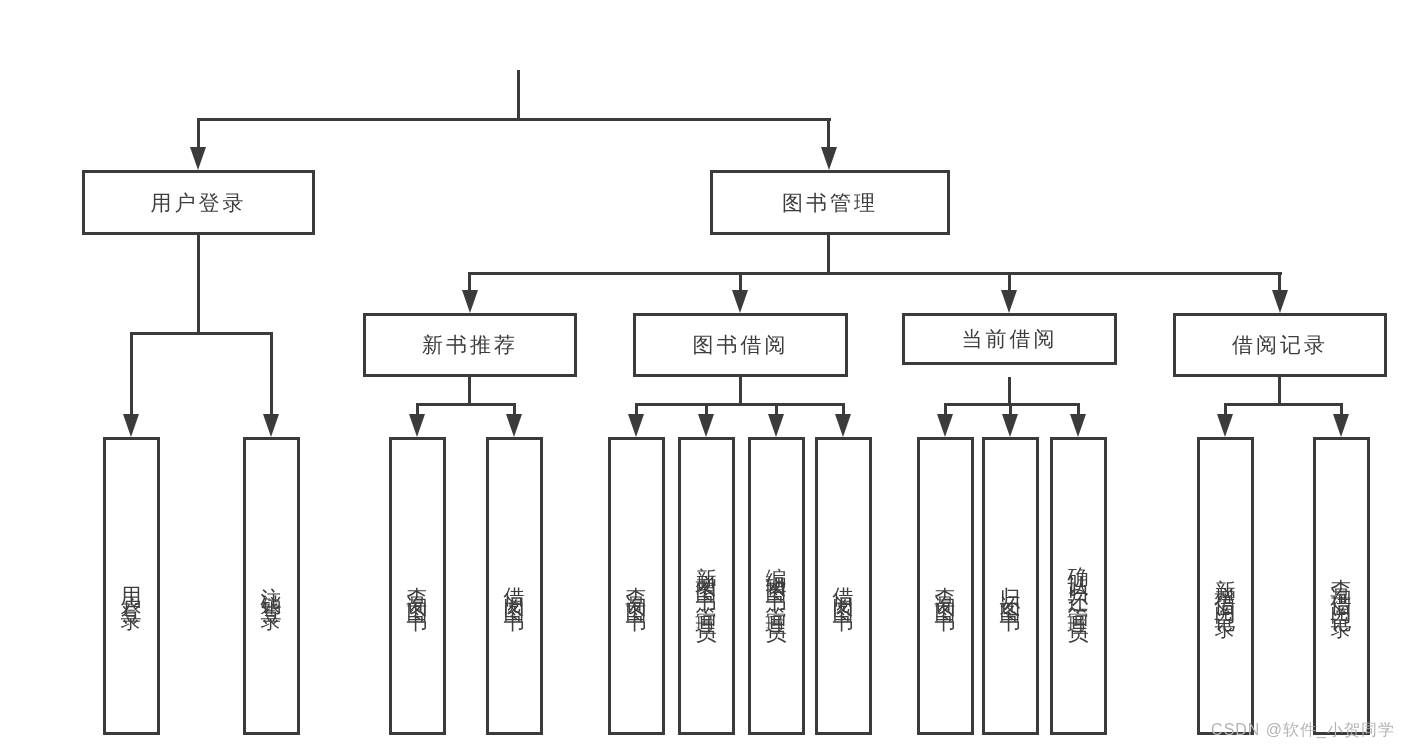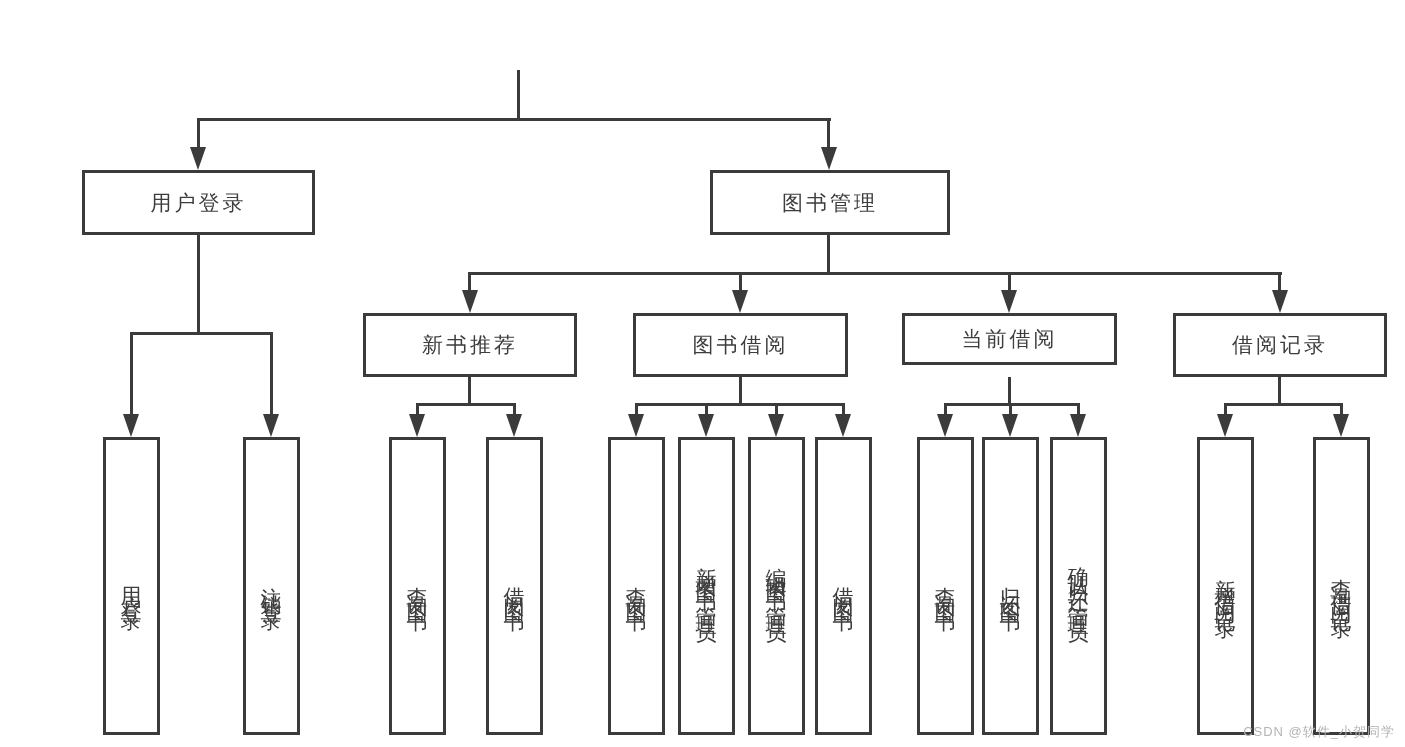--- a/index.html
+++ b/index.html
@@ -18,21 +18,21 @@
     font-size:21px;letter-spacing:8px;line-height:1;
   }
   .vl{position:absolute;width:3px;background:#3b3b3b;z-index:1;}
   .hl{position:absolute;height:3px;background:#3b3b3b;z-index:1;}
   .ar{
     position:absolute;width:0;height:0;z-index:1;
     border-left:8px solid transparent;border-right:8px solid transparent;
     border-top:23px solid #3b3b3b;
   }
   .wm{
-    position:absolute;right:10px;bottom:6px;font-size:13px;letter-spacing:1px;
+    position:absolute;right:10px;bottom:6px;font-size:16px;letter-spacing:1px;
     color:#b4b4b6;z-index:6;white-space:nowrap;
   }
   .cg{position:absolute;left:0;top:0;width:0;height:0;}
 </style>
 </head>
 <body>
 
 <div class="canvas">
 
   <div class="cg">

